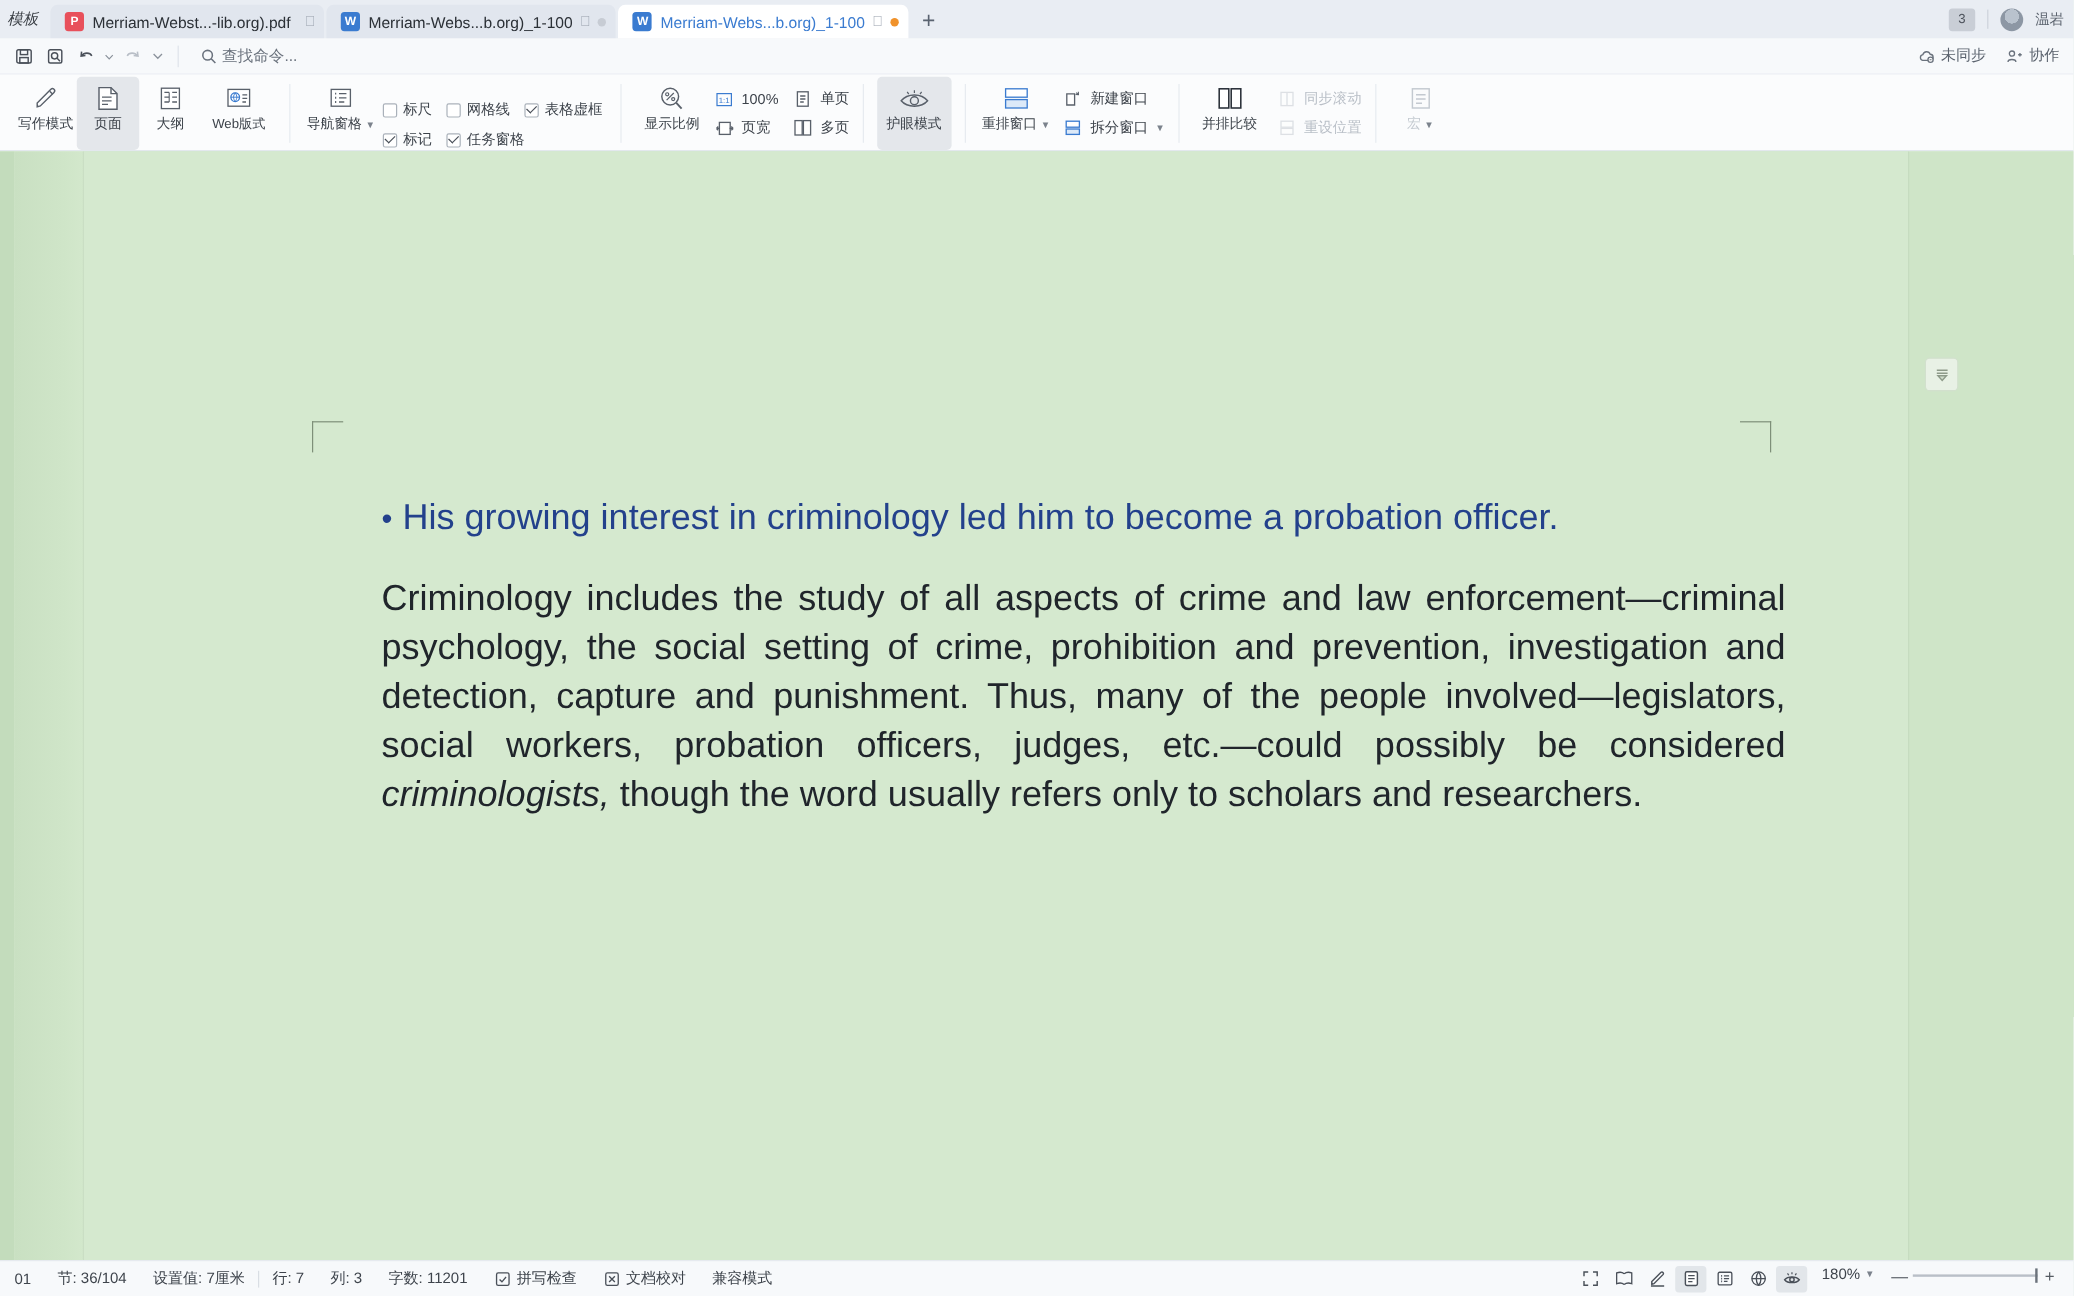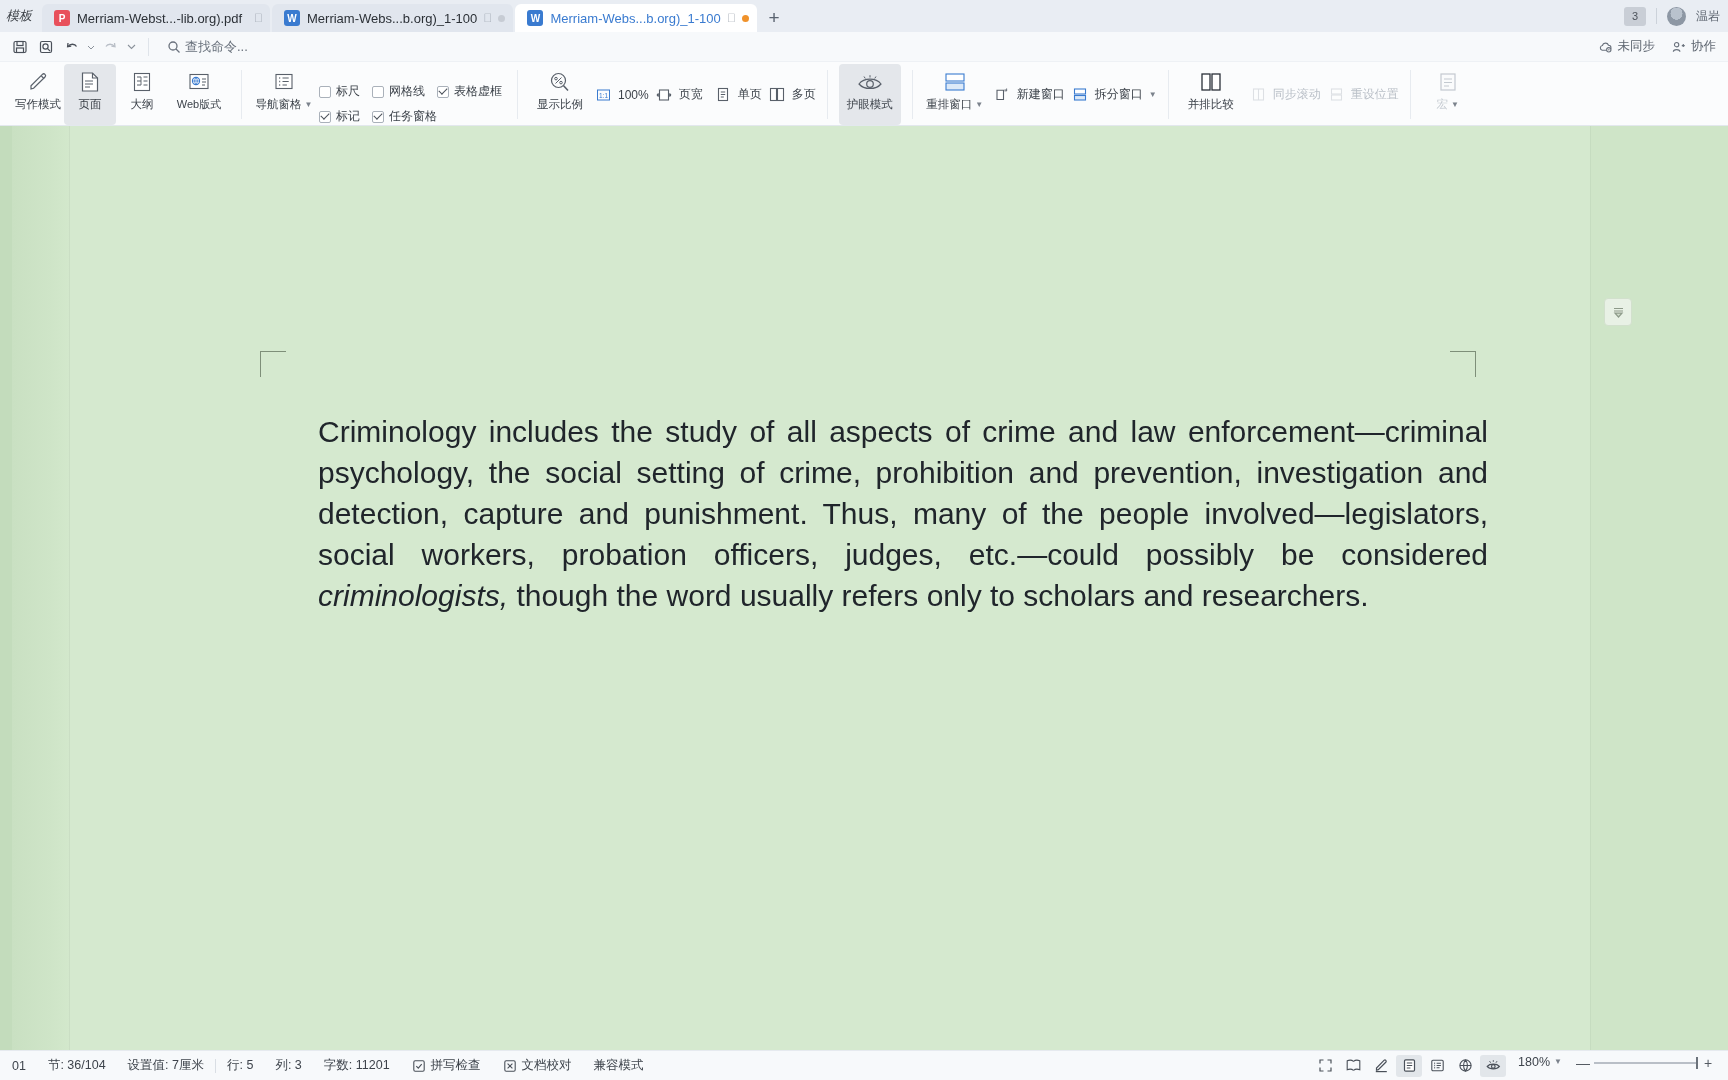--- a/index.html
+++ b/index.html
@@ -105,21 +105,21 @@
   .chkcol { display:flex; flex-direction:column; justify-content:flex-end; gap:8px; padding: 0 4px; }
   .chkrow { display:flex; align-items:center; gap:12px; }
   .chk { display:flex;align-items:center;gap:5px; font-size:12px; color:#3c424a; white-space:nowrap;}
   .box {
     width:12px;height:12px;border:1px solid #aab1ba;border-radius:2px;background:#fff;
     display:flex;align-items:center;justify-content:center;flex:0 0 12px;
   }
   .box.on::after{ content:""; width:7px;height:4px;border-left:1.6px solid #4a5059;
     border-bottom:1.6px solid #4a5059; transform: rotate(-45deg) translate(1px,-1px); }
 
-  .twocol { display:flex; flex-direction:row; justify-content:center; gap:7px; }
+  .twocol { display:flex; flex-direction:column; justify-content:center; gap:7px; }
   .tcrow { display:flex; align-items:center; gap:6px; font-size:12px;color:#3c424a; white-space:nowrap;}
   .tcrow .ic { width:17px;height:17px;display:flex;align-items:center;justify-content:center; }
   .dim { color:#b9bfc7 !important; }
   .dim .ic { opacity:.45; }
   .caret { font-size:8px; color:#7b828c; }
 
   
   .docarea { flex: 1 1 auto; position: relative; background:#d7ead1; overflow:hidden; }
   .leftstrip { position:absolute; left:0; top:0; bottom:0; width: 12px; background:#c3dcbc; }
   .leftstrip2 { position:absolute; left:12px; top:0; bottom:0; width: 58px;
@@ -548,20 +548,24 @@
     <div class="rightgap"></div>
 
     <div class="page">
       <div class="page-inner">
         <div class="crop-tl"></div>
         <div class="crop-tr"></div>
 
         <div class="content">
 
 
+          <p class="bullet">
+            <span class="bdot">•</span>
+            <span>His growing interest in criminology led him to become a probation officer.</span>
+          </p>
 
           <p class="para">
             <span>Criminology includes the study of all aspects of crime and law enforcement—criminal psychology, the social setting of crime, prohibition and prevention, investigation and detection, capture and punishment. Thus, many of the people involved—legislators, social workers, probation officers, judges, etc.—could possibly be considered </span><span class="ital">criminologists,</span><span> though the word usually refers only to scholars and researchers.</span>
           </p>
 
         </div>
       </div>
     </div>
 
     <div class="sidebtn">
@@ -571,21 +575,21 @@
       </svg>
     </div>
 
   </div>
 
   <div class="statusbar">
     <div class="sb-item">01</div>
     <div class="sb-item">节: 36/104</div>
     <div class="sb-item">设置值: 7厘米</div>
     <div class="sb-sep"></div>
-    <div class="sb-item">行: 5</div>
+    <div class="sb-item">行: 7</div>
     <div class="sb-item">列: 3</div>
     <div class="sb-item">字数: 11201</div>
 
     <div class="sb-item">
       <svg width="14" height="14" viewBox="0 0 14 14" fill="none" stroke="#4a5059" stroke-width="1.1">
         <rect x="1.8" y="1.8" width="10.4" height="10.4" rx="1.4"></rect>
           <path d="M4.3 7.2l2 2 3.4-4"></path>
       </svg>
       <span>拼写检查</span>
     </div>

